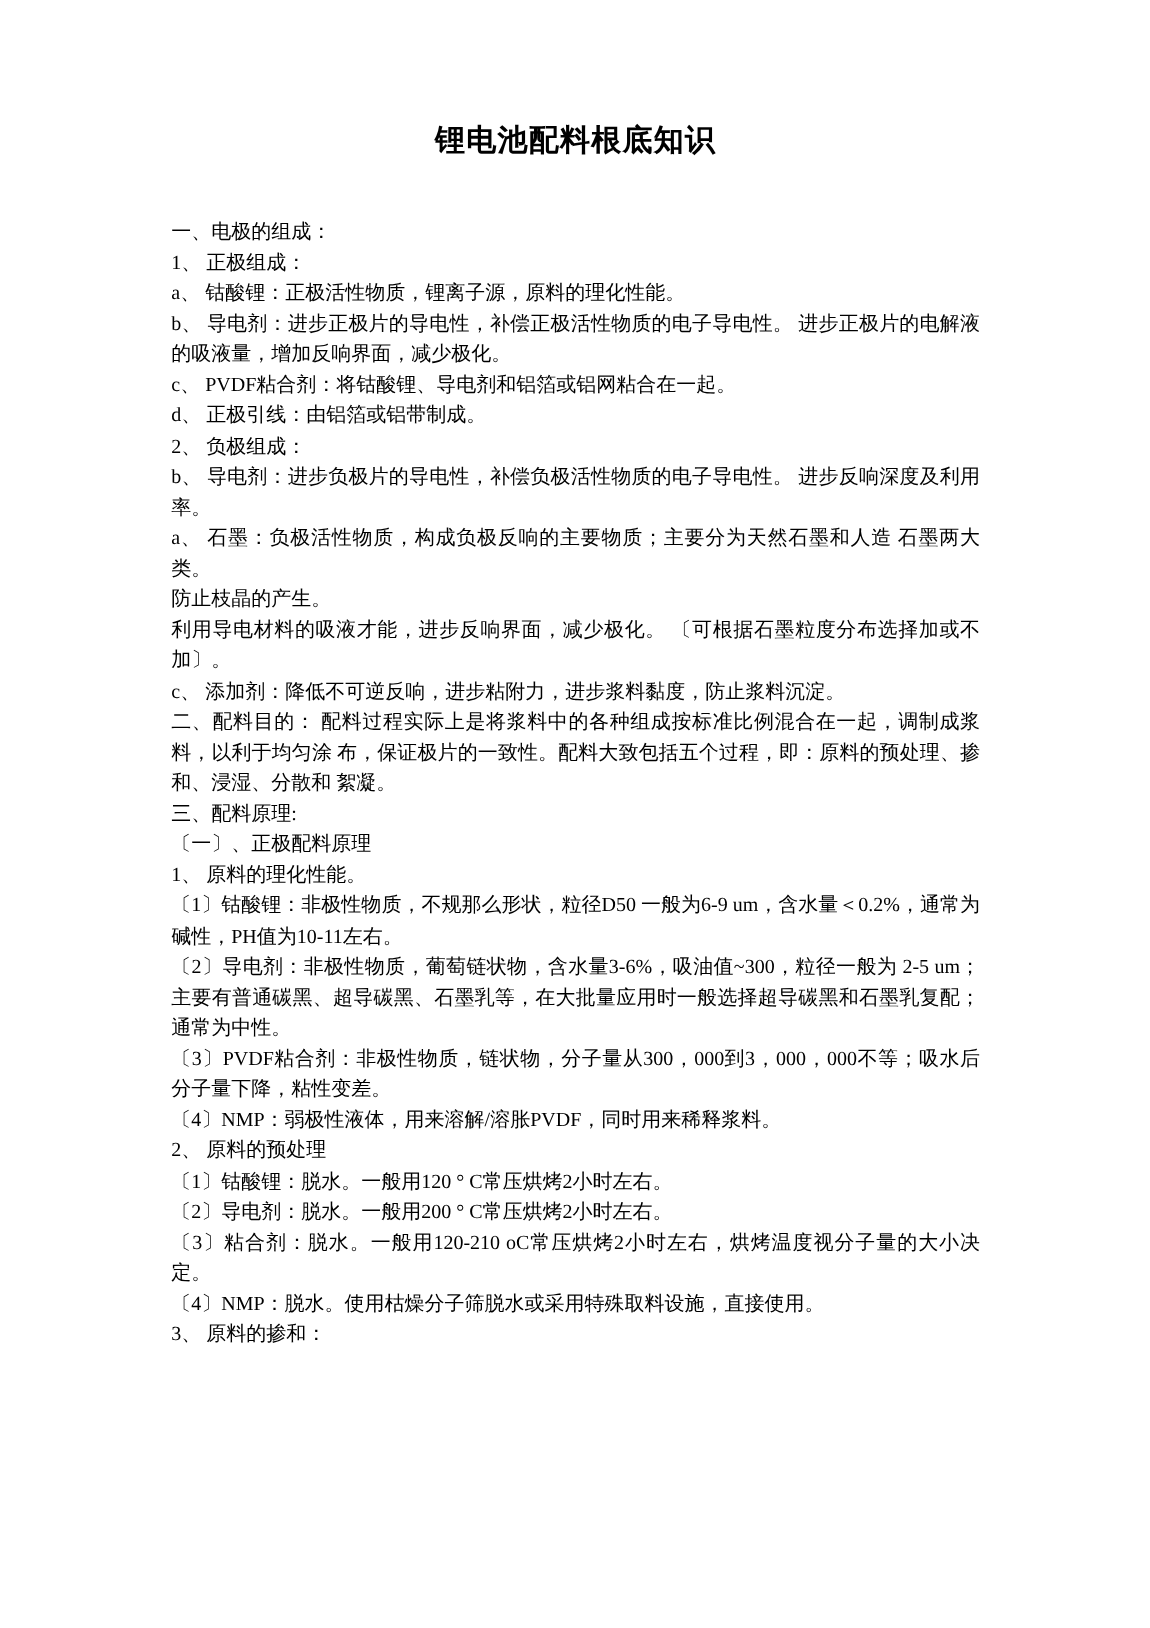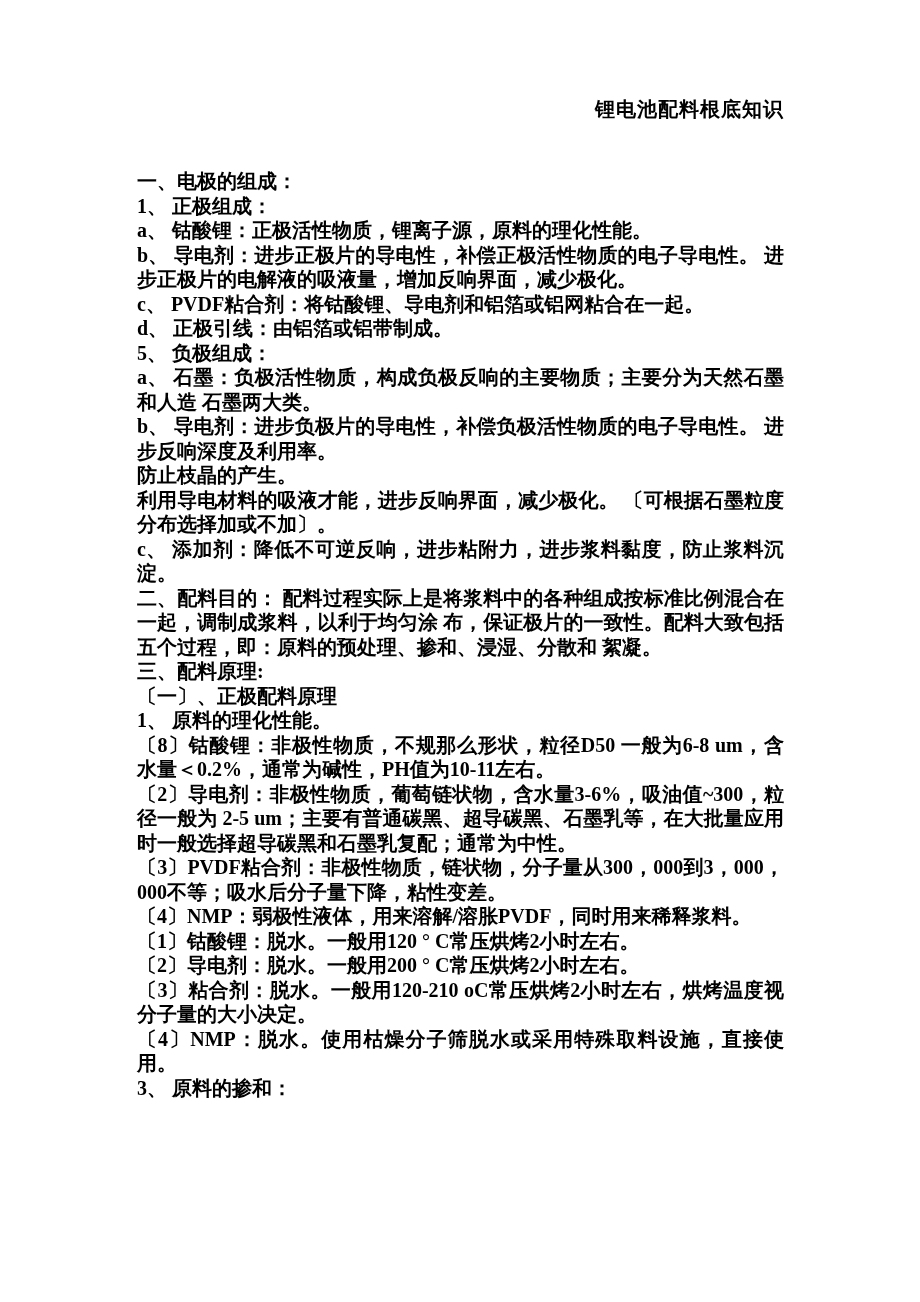--- a/index.html
+++ b/index.html
@@ -12,60 +12,60 @@
     width: 920px;
     min-height: 1302px;
     box-sizing: border-box;
     background: #ffffff;
     padding: 96px 136px 40px 137px;
     font-family: "Liberation Serif", "DejaVu Serif", serif;
     color: #000000;
   }
   .doc-title {
     margin: 0 0 46px 0;
-    font-size: 20px;
+    font-size: 24px;
     font-weight: bold;
-    text-align: right;
+    text-align: center;
     letter-spacing: 1px;
   }
   .doc-body p {
     margin: 0;
     padding: 0;
-    font-size: 20px;
+    font-size: 16px;
     line-height: 24.5px;
     text-align: justify;
     word-break: break-all;
-    font-weight: bold;
   }
 </style>
 </head>
 <body>
 
 <div class="page">
   <h1 class="doc-title">锂电池配料根底知识</h1>
   <div class="doc-body">
     <p>一、电极的组成：</p>
     <p>1、 正极组成：</p>
     <p>a、 钴酸锂：正极活性物质，锂离子源，原料的理化性能。</p>
     <p>b、 导电剂：进步正极片的导电性，补偿正极活性物质的电子导电性。 进步正极片的电解液的吸液量，增加反响界面，减少极化。</p>
     <p>c、 PVDF粘合剂：将钴酸锂、导电剂和铝箔或铝网粘合在一起。</p>
     <p>d、 正极引线：由铝箔或铝带制成。</p>
-    <p>5、 负极组成：</p>
+    <p>2、 负极组成：</p>
+    <p>b、 导电剂：进步负极片的导电性，补偿负极活性物质的电子导电性。 进步反响深度及利用率。</p>
     <p>a、 石墨：负极活性物质，构成负极反响的主要物质；主要分为天然石墨和人造 石墨两大类。</p>
-    <p>b、 导电剂：进步负极片的导电性，补偿负极活性物质的电子导电性。 进步反响深度及利用率。</p>
     <p>防止枝晶的产生。</p>
     <p>利用导电材料的吸液才能，进步反响界面，减少极化。 〔可根据石墨粒度分布选择加或不加〕。</p>
     <p>c、 添加剂：降低不可逆反响，进步粘附力，进步浆料黏度，防止浆料沉淀。</p>
     <p>二、配料目的： 配料过程实际上是将浆料中的各种组成按标准比例混合在一起，调制成浆料，以利于均匀涂 布，保证极片的一致性。配料大致包括五个过程，即：原料的预处理、掺和、浸湿、分散和 絮凝。</p>
     <p>三、配料原理:</p>
     <p>〔一〕、正极配料原理</p>
     <p>1、 原料的理化性能。</p>
-    <p>〔8〕钴酸锂：非极性物质，不规那么形状，粒径D50 一般为6-8 um，含水量＜0.2%，通常为碱性，PH值为10-11左右。</p>
+    <p>〔1〕钴酸锂：非极性物质，不规那么形状，粒径D50 一般为6-9 um，含水量＜0.2%，通常为碱性，PH值为10-11左右。</p>
     <p>〔2〕导电剂：非极性物质，葡萄链状物，含水量3-6%，吸油值~300，粒径一般为 2-5 um；主要有普通碳黑、超导碳黑、石墨乳等，在大批量应用时一般选择超导碳黑和石墨乳复配；通常为中性。</p>
     <p>〔3〕PVDF粘合剂：非极性物质，链状物，分子量从300，000到3，000，000不等；吸水后分子量下降，粘性变差。</p>
     <p>〔4〕NMP：弱极性液体，用来溶解/溶胀PVDF，同时用来稀释浆料。</p>
+    <p>2、 原料的预处理</p>
     <p>〔1〕钴酸锂：脱水。一般用120 ° C常压烘烤2小时左右。</p>
     <p>〔2〕导电剂：脱水。一般用200 ° C常压烘烤2小时左右。</p>
     <p>〔3〕粘合剂：脱水。一般用120-210 oC常压烘烤2小时左右，烘烤温度视分子量的大小决定。</p>
     <p>〔4〕NMP：脱水。使用枯燥分子筛脱水或采用特殊取料设施，直接使用。</p>
     <p>3、 原料的掺和：</p>
   </div>
 </div>
 
 </body></html>

